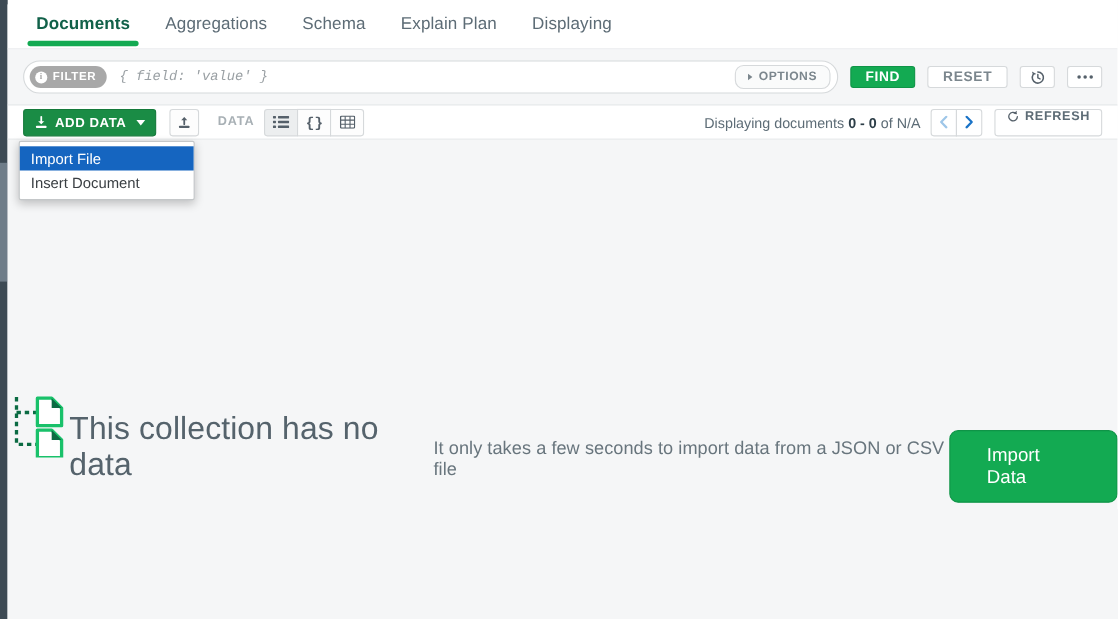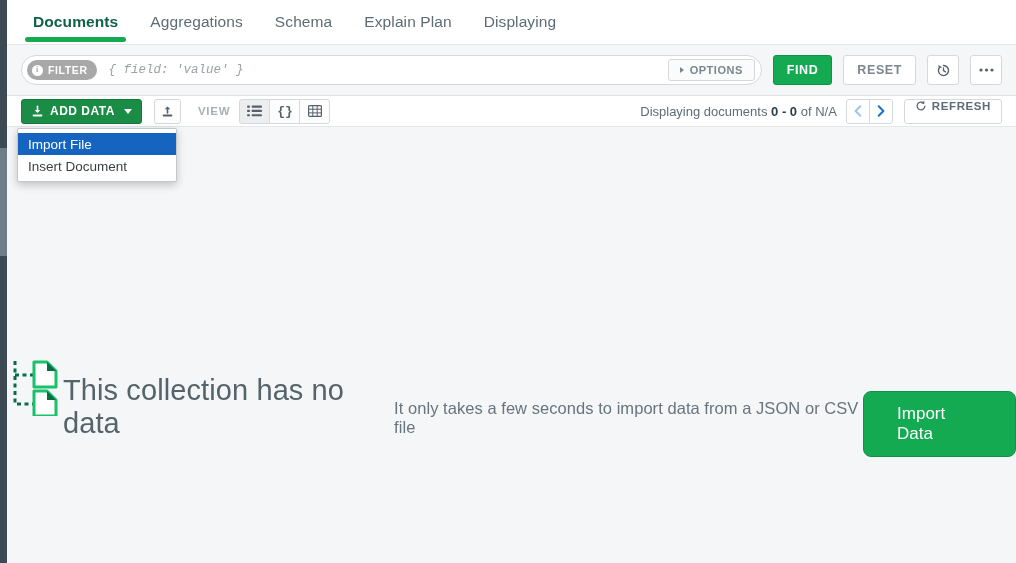--- a/index.html
+++ b/index.html
@@ -112,41 +112,41 @@
     font-size: 12.5px;
     font-style: italic;
     color: #9aa0a4;
     white-space: nowrap;
     overflow: hidden;
   }
   .options-btn {
     flex: 0 0 auto;
     height: 22px;
     border: 1px solid #d6d9db;
-    border-radius: 3px;
+    border-radius: 8px;
     background: #fafbfb;
     color: #7b868d;
     font-size: 11px;
     font-weight: bold;
     letter-spacing: .5px;
     display: flex; align-items: center;
     padding: 0 11px;
     margin-right: 2px;
     cursor: pointer;
   }
   .tri-right {
     width: 0; height: 0;
     border-left: 4px solid #7b868d;
     border-top: 3.5px solid transparent;
     border-bottom: 3.5px solid transparent;
     margin-right: 6px;
   }
   .qbtn {
     flex: 0 0 auto;
-    height: 30px;
+    height: 20px;
     min-width: 46px;
     margin-left: 11px;
     border: 1px solid #d6d9db;
     border-radius: 3px;
     background: #ffffff;
     color: #7b868d;
     font-size: 12.5px;
     font-weight: bold;
     letter-spacing: .6px;
     display: flex; align-items: center; justify-content: center;
@@ -389,21 +389,21 @@
       </div>
 
       <div class="tbtn">
         <svg width="13" height="13" viewBox="0 0 16 16">
           <path d="M8 9.7 v-6.2" stroke="#55606a" stroke-width="2" stroke-linecap="round" fill="none"></path>
           <path d="M4.6 5.2 L8 1.8 L11.4 5.2 Z" fill="#55606a"></path>
           <rect x="2" y="11.6" width="12" height="2.4" rx="1" fill="#55606a"></rect>
         </svg>
       </div>
 
-      <div class="viewlabel">VIEW</div>
+      <div class="viewlabel">DATA</div>
 
       <div class="viewgroup">
         <div class="vbtn active">
           <svg width="15" height="12" viewBox="0 0 16 13">
             <rect x="0" y="0.5" width="3" height="2.4" rx="0.6" fill="#55606a"></rect>
             <rect x="5" y="0.5" width="11" height="2.4" rx="0.6" fill="#55606a"></rect>
             <rect x="0" y="5.2" width="3" height="2.4" rx="0.6" fill="#55606a"></rect>
             <rect x="5" y="5.2" width="11" height="2.4" rx="0.6" fill="#55606a"></rect>
             <rect x="0" y="9.9" width="3" height="2.4" rx="0.6" fill="#55606a"></rect>
             <rect x="5" y="9.9" width="11" height="2.4" rx="0.6" fill="#55606a"></rect>

